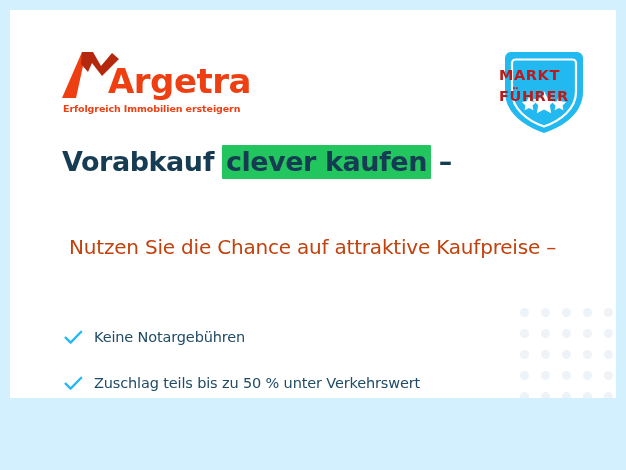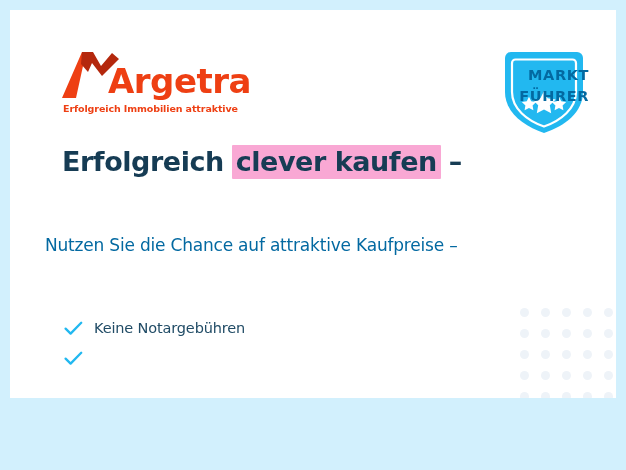--- a/index.html
+++ b/index.html
@@ -91,22 +91,22 @@
   .badge {
     position: absolute;
     left: 489px;
     top: 38px;
     width: 90px;
     height: 88px;
   }
   .badge-text-1, .badge-text-2 {
     position: absolute;
     width: 100%;
-    text-align: right;
-    color: #0369a1;
+    text-align: left;
+    color: #b91c1c;
     font-family: "DejaVu Sans", sans-serif;
     font-weight: 700;
     letter-spacing: 0.6px;
   }
   .badge-text-1 { top: 19px; font-size: 14.5px; }
   .badge-text-2 { top: 40px; font-size: 14.5px; }
 
   
   .headline {
     position: absolute;
@@ -114,51 +114,52 @@
     top: 134px;
     width: 520px;
     font-family: "DejaVu Sans", sans-serif;
     font-size: 27px;
     font-weight: 700;
     line-height: 1.30;
     color: #163c54;
     letter-spacing: -0.45px;
   }
   .headline .hl-mark {
-    background: #f9a8d4;
+    background: #22c55e;
     padding: 1px 4px 2px 4px;
     margin: 1px -1px;
     border-radius: 1px;
   }
 
   
   .subheadline {
     position: absolute;
-    left: 35px;
+    left: 59px;
     top: 222px;
     width: 500px;
     font-family: "DejaVu Sans", sans-serif;
-    font-size: 17px;
+    font-size: 20px;
     font-weight: 400;
     line-height: 1.55;
-    color: #0369a1;
+    color: #c2410c;
     letter-spacing: -0.2px;
   }
 
   
   .benefits {
     position: absolute;
     left: 54px;
     top: 296px;
     width: 470px;
   }
   .benefit-row {
     display: flex;
-    align-items: flex-end;
+    align-items: center;
     height: 30px;
+    margin-top: 16px;
   }
   .benefit-check {
     width: 30px;
     flex: 0 0 30px;
     display: flex;
     align-items: center;
   }
   .benefit-label {
     font-family: "DejaVu Sans", sans-serif;
     font-size: 14.5px;
@@ -212,39 +213,39 @@
       <div class="dot"></div>
 
     </div>
 
     <div class="logo">
       <svg class="logo-mark" width="58" height="52" viewBox="0 0 58 52">
         <polygon points="14,48 0,48 20,2 30,2 24,16 21,16" fill="#ee3f13"></polygon>
         <polygon points="20,2 31,2 39,16 50,3 57,9 40,26 30,13 26,22 19,14" fill="#b4280d"></polygon>
       </svg>
       <div class="logo-word">Argetra</div>
-      <div class="logo-tagline">Erfolgreich Immobilien attraktive</div>
+      <div class="logo-tagline">Erfolgreich Immobilien ersteigern</div>
     </div>
 
     <div class="badge">
       <svg width="90" height="88" viewBox="0 0 90 88">
         <path d="M12 4 H78 A6 6 0 0 1 84 10 V44 C84 64 66 78 45 85 C24 78 6 64 6 44 V10 A6 6 0 0 1 12 4 Z" fill="#22b8f0"></path>
         <path d="M16.5 11.5 H73.5 A3.5 3.5 0 0 1 77 15 V44 C77 60.5 62 72.5 45 78.5 C28 72.5 13 60.5 13 44 V15 A3.5 3.5 0 0 1 16.5 11.5 Z" fill="none" stroke="#ffffff" stroke-width="2.2"></path>
         <g fill="#ffffff">
           <polygon points="45,45 48.6,52.3 56.7,53.5 50.8,59.2 52.2,67.3 45,63.5 37.8,67.3 39.2,59.2 33.3,53.5 41.4,52.3" transform="translate(0,-2) scale(1)"></polygon>
           <polygon points="30,50 32.4,54.9 37.8,55.7 33.9,59.5 34.8,64.9 30,62.3 25.2,64.9 26.1,59.5 22.2,55.7 27.6,54.9" transform="translate(0,-1.5) scale(0.92) translate(2.6,4.5)"></polygon>
           <polygon points="60,50 62.4,54.9 67.8,55.7 63.9,59.5 64.8,64.9 60,62.3 55.2,64.9 56.1,59.5 52.2,55.7 57.6,54.9" transform="translate(0,-1.5) scale(0.92) translate(5.2,4.5)"></polygon>
         </g>
       </svg>
       <div class="badge-text-1">MARKT</div>
       <div class="badge-text-2">FÜHRER</div>
     </div>
 
     <div class="headline">
-      <span>Erfolgreich </span><span class="hl-mark">clever kaufen</span><span> –</span><br>
+      <span>Vorabkauf </span><span class="hl-mark">clever kaufen</span><span> –</span><br>
     </div>
 
     <div class="subheadline">
       <span>Nutzen Sie die Chance auf attraktive Kaufpreise –</span><br>
     </div>
 
     <div class="benefits">
       <div class="benefit-row">
         <span class="benefit-check">
           <svg width="19" height="15" viewBox="0 0 19 15">
@@ -252,17 +253,18 @@
             </svg>
         </span>
         <span class="benefit-label">Keine Notargebühren</span>
       </div>
       <div class="benefit-row">
         <span class="benefit-check">
           <svg width="19" height="15" viewBox="0 0 19 15">
               <polyline points="1.6,7.6 6.6,12.6 17.2,1.8" fill="none" stroke="#22b8f0" stroke-width="2.3" stroke-linecap="round" stroke-linejoin="round"></polyline>
             </svg>
         </span>
+        <span class="benefit-label">Zuschlag teils bis zu 50 % unter Verkehrswert</span>
       </div>
     </div>
 
   </div>
 </div>
 
 </body></html>

